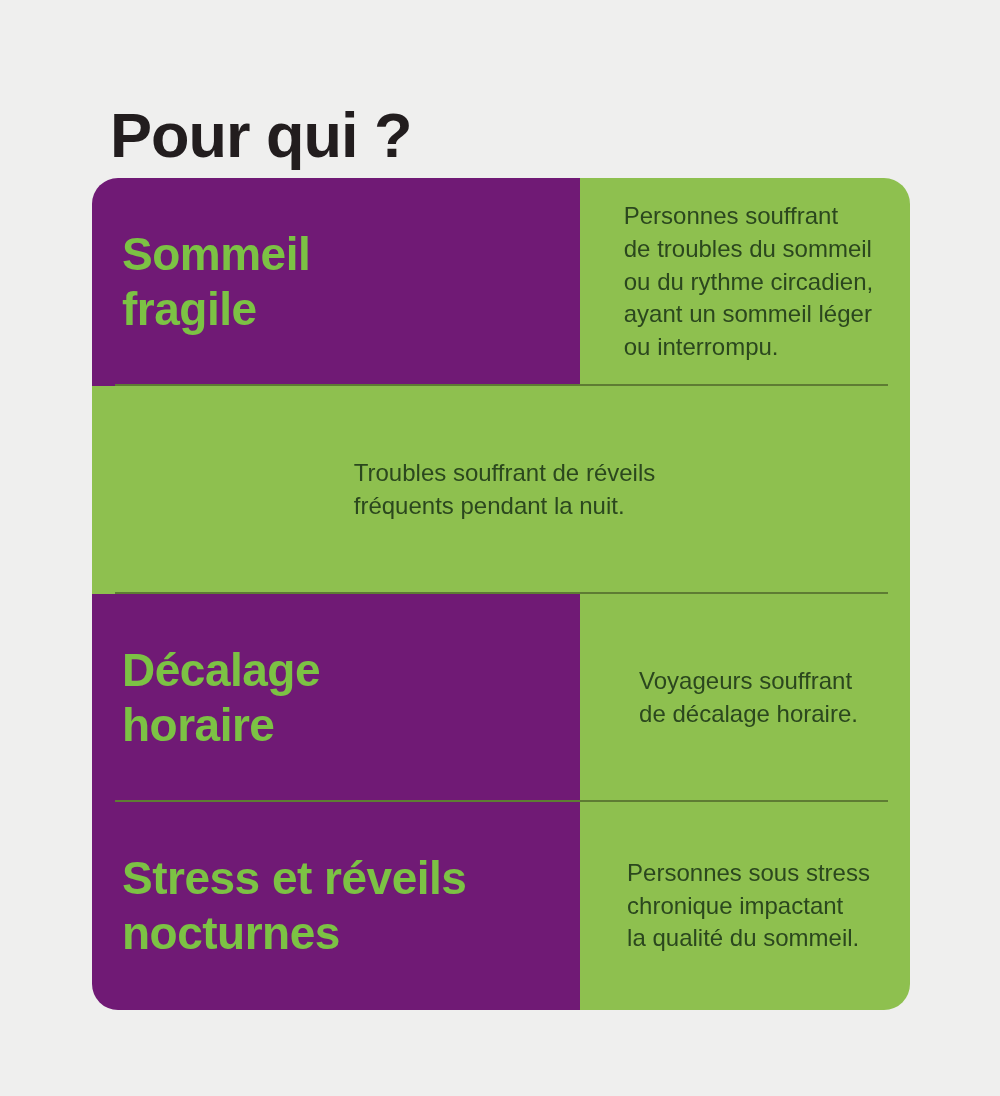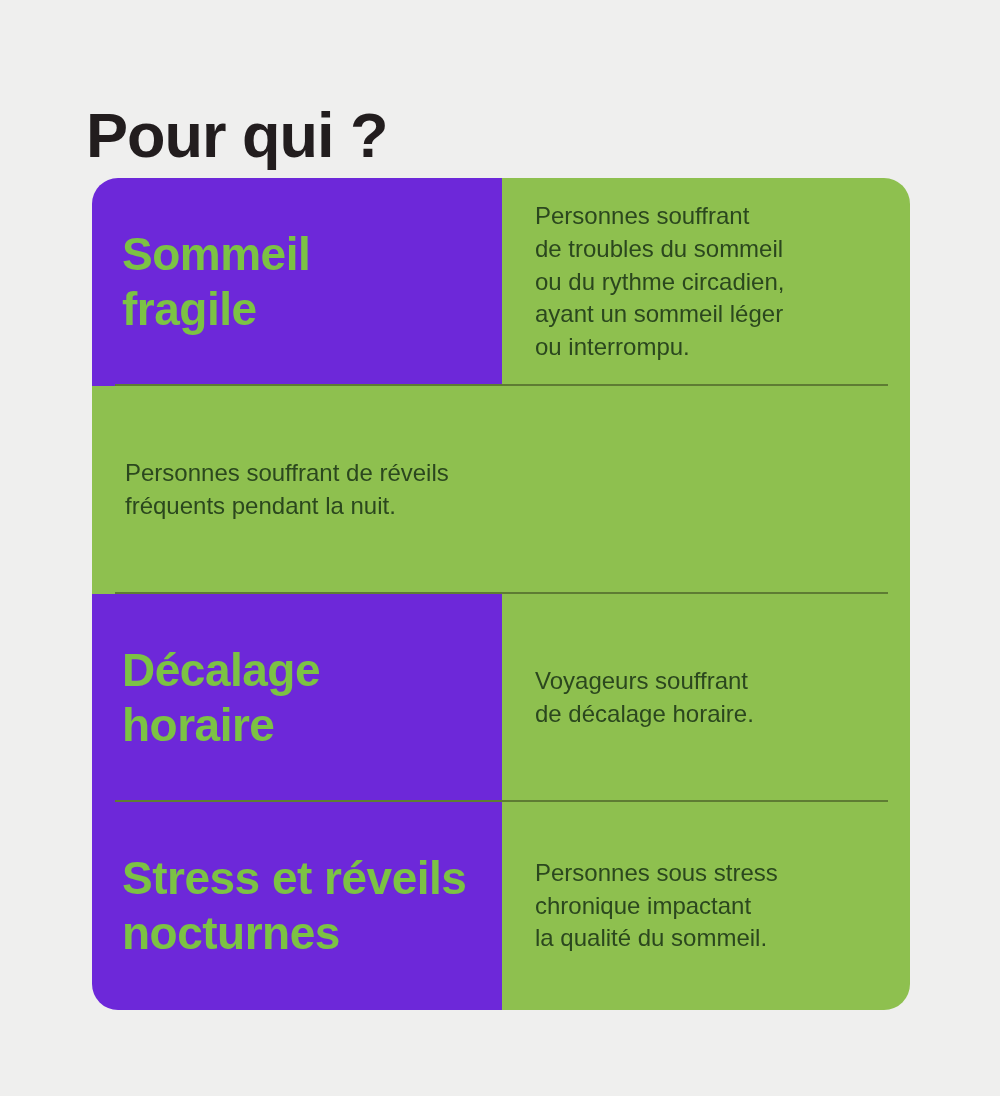--- a/index.html
+++ b/index.html
@@ -9,21 +9,21 @@
   body {
     width: 1000px;
     height: 1096px;
     background: #efefee;
     font-family: "Liberation Sans", sans-serif;
     position: relative;
     overflow: hidden;
   }
   .page-title {
     position: absolute;
-    left: 86px;
+    left: 110px;
     top: 62px;
     font-size: 63px;
     font-weight: bold;
     color: #221d1e;
     letter-spacing: -1px;
     line-height: 1;
   }
   .who-card {
     position: absolute;
     left: 92px;
@@ -44,34 +44,35 @@
     content: "";
     position: absolute;
     left: 23px;
     right: 22px;
     bottom: 0;
     height: 2px;
     background: #5e7c33;
     z-index: 2;
   }
   .cell-left {
-    width: 410px;
-    background: #6d28d9;
+    width: 488px;
+    background: #701a75;
     display: flex;
     align-items: center;
     box-sizing: border-box;
     padding: 0 20px 0 30px;
   }
   .cell-right {
     flex: 1;
     background: #8ec04f;
     display: flex;
     align-items: center;
     box-sizing: border-box;
     padding: 0 26px 0 33px;
+    justify-content: center;
   }
   .row-heading {
     font-size: 46px;
     font-weight: bold;
     color: #7cc244;
     line-height: 1.2;
     white-space: pre-line;
     letter-spacing: -0.5px;
   }
   .row-description {
@@ -97,21 +98,21 @@
       <div class="row-description">Personnes souffrant
 de troubles du sommeil
 ou du rythme circadien,
 ayant un sommeil léger
 ou interrompu.</div>
     </div>
   </div>
 
   <div class="who-row">
     <div class="cell-right">
-      <div class="row-description">Personnes souffrant de réveils
+      <div class="row-description">Troubles souffrant de réveils
 fréquents pendant la nuit.</div>
     </div>
   </div>
 
   <div class="who-row">
     <div class="cell-left">
       <div class="row-heading">Décalage
 horaire</div>
     </div>
     <div class="cell-right">

